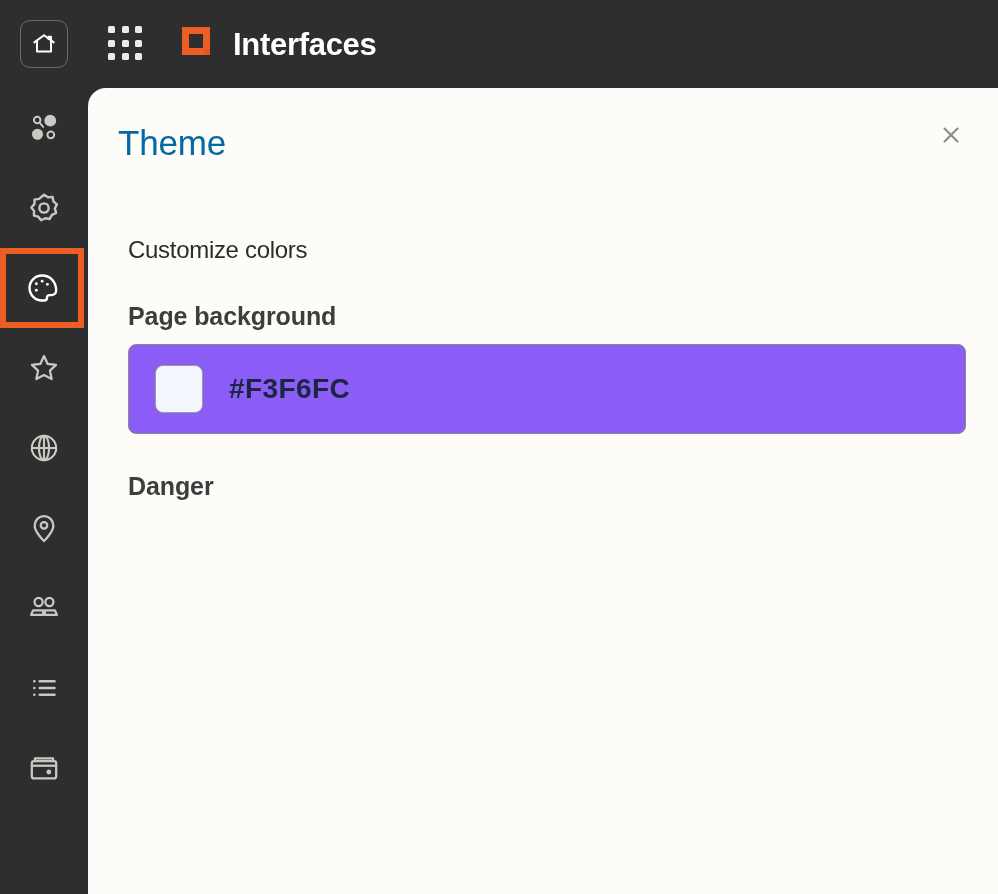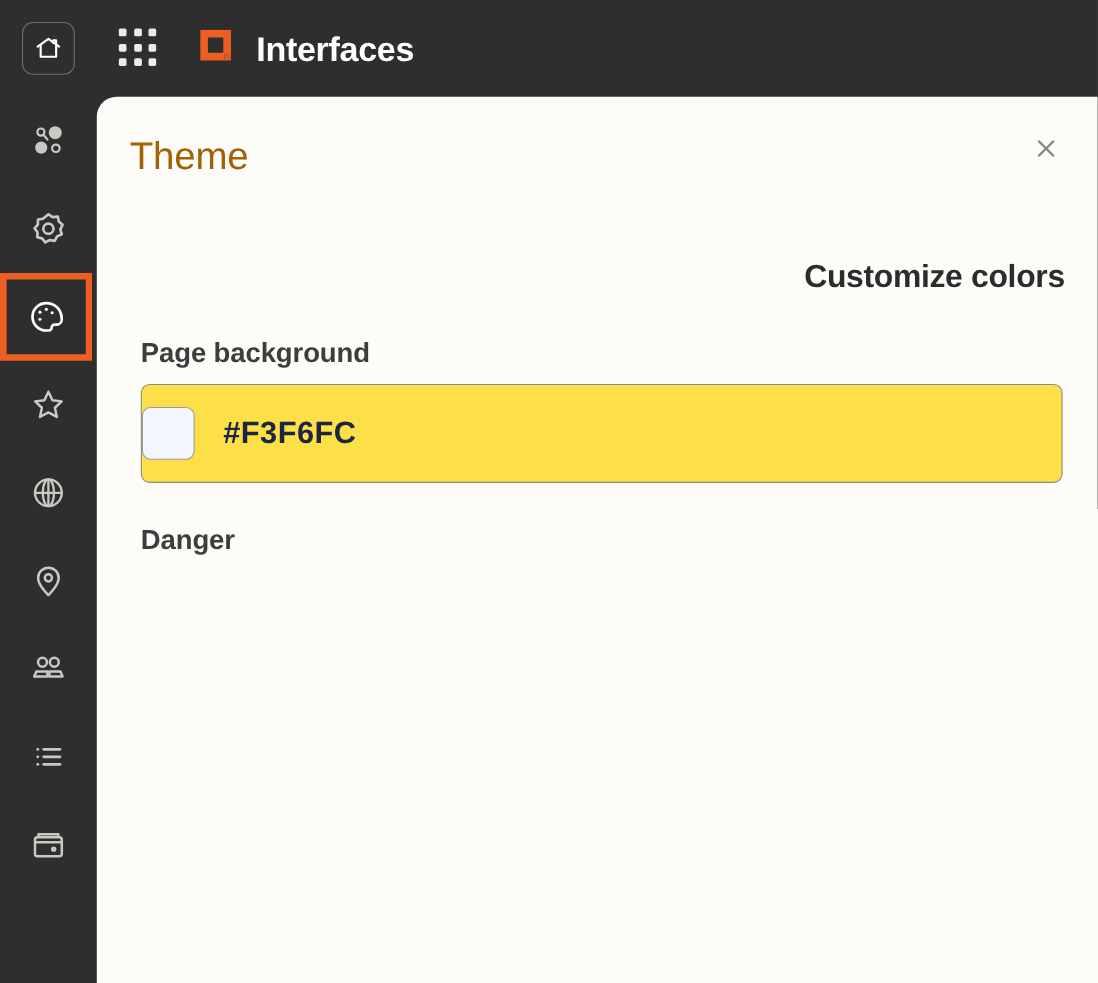--- a/index.html
+++ b/index.html
@@ -133,67 +133,67 @@
   .panel-header {
     position: relative;
     height: 110px;
     display: flex;
     align-items: center;
     padding: 0 30px 0 30px;
   }
   .panel-title {
     font-size: 35px;
     font-weight: normal;
-    color: #a16207;
+    color: #0369a1;
     letter-spacing: -0.2px;
   }
   .close-button {
     position: absolute;
     right: 26px;
     top: 28px;
     width: 42px;
     height: 42px;
     display: flex;
     align-items: center;
     justify-content: center;
     cursor: pointer;
     border-radius: 6px;
   }
 
   .panel-body {
     padding: 0 30px 0 40px;
   }
 
   .section-title {
-    font-size: 29px;
-    font-weight: bold;
+    font-size: 24px;
+    font-weight: normal;
     color: #2c2c2c;
     letter-spacing: -0.3px;
     margin-top: 38px;
-    text-align: right;
   }
 
   .field {
     margin-top: 38px;
   }
   .field-label {
     font-size: 25px;
     font-weight: bold;
     color: #3d3d3d;
     letter-spacing: -0.1px;
     margin-bottom: 13px;
   }
   .color-input {
     height: 90px;
     width: 838px;
     border: 1.5px solid #8b8b85;
     border-radius: 8px;
-    background: #fde047;
-    display: flex;
-    align-items: center;
+    background: #8b5cf6;
+    display: flex;
+    align-items: center;
+    padding-left: 26px;
     cursor: pointer;
   }
   .swatch {
     width: 48px;
     height: 48px;
     border-radius: 8px;
     border: 1.5px solid #9b9b95;
     flex: none;
     cursor: pointer;
   }

